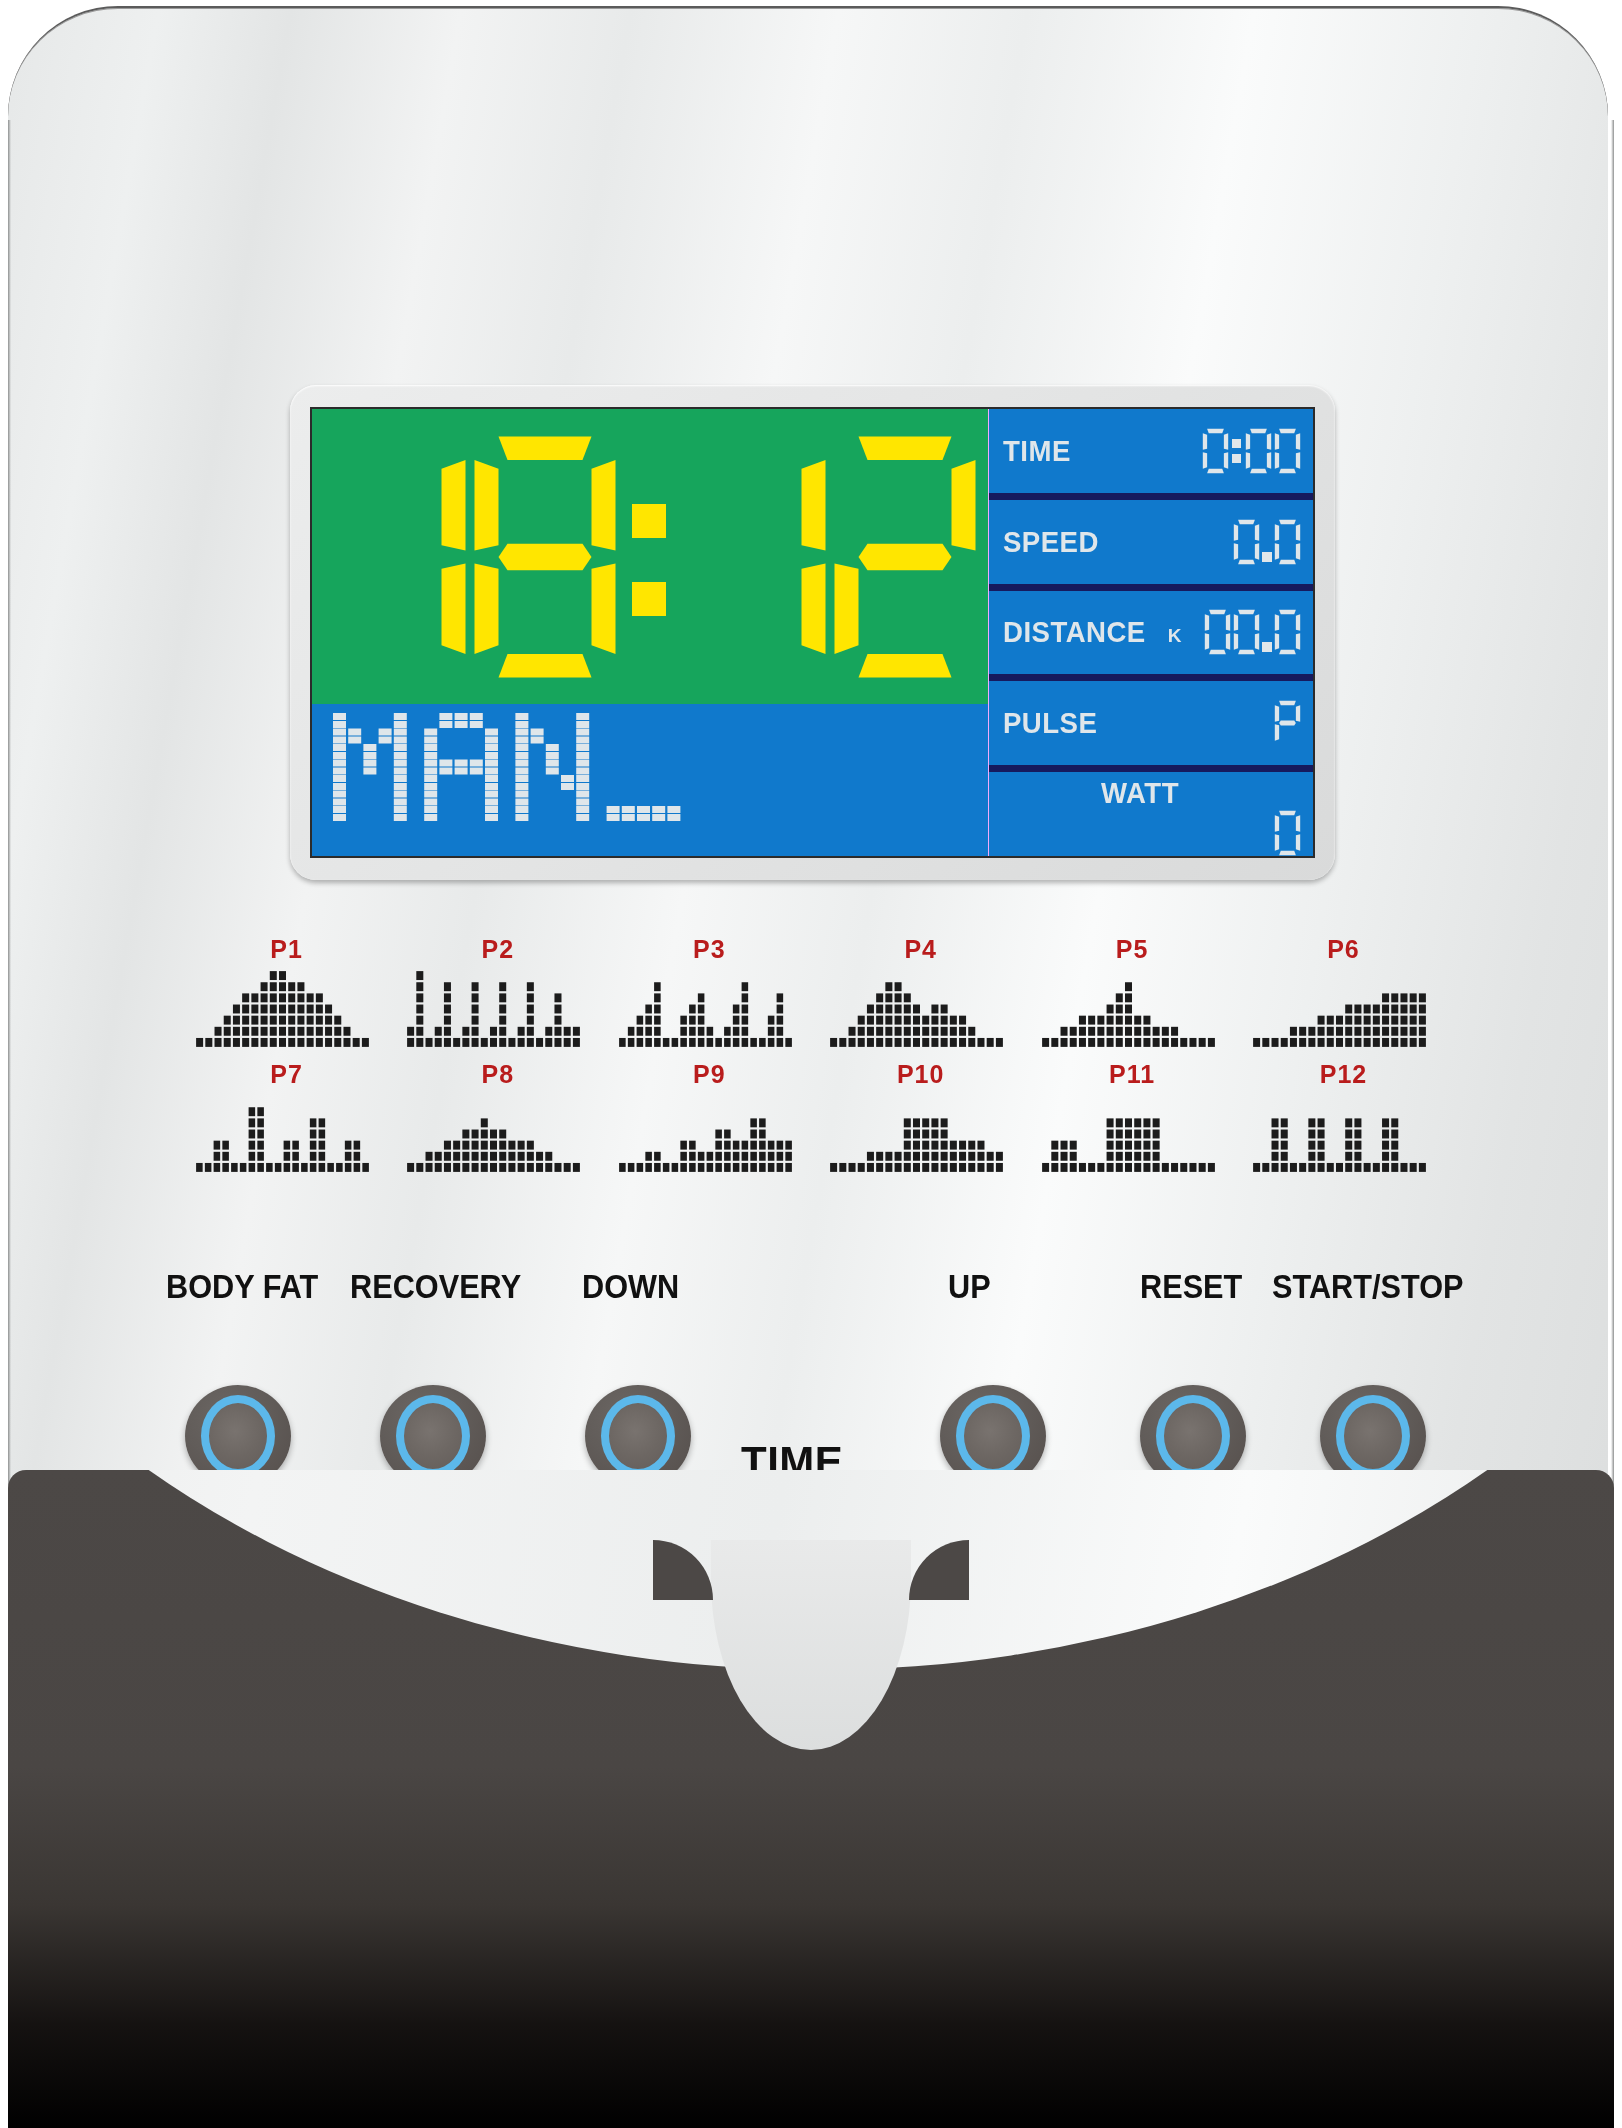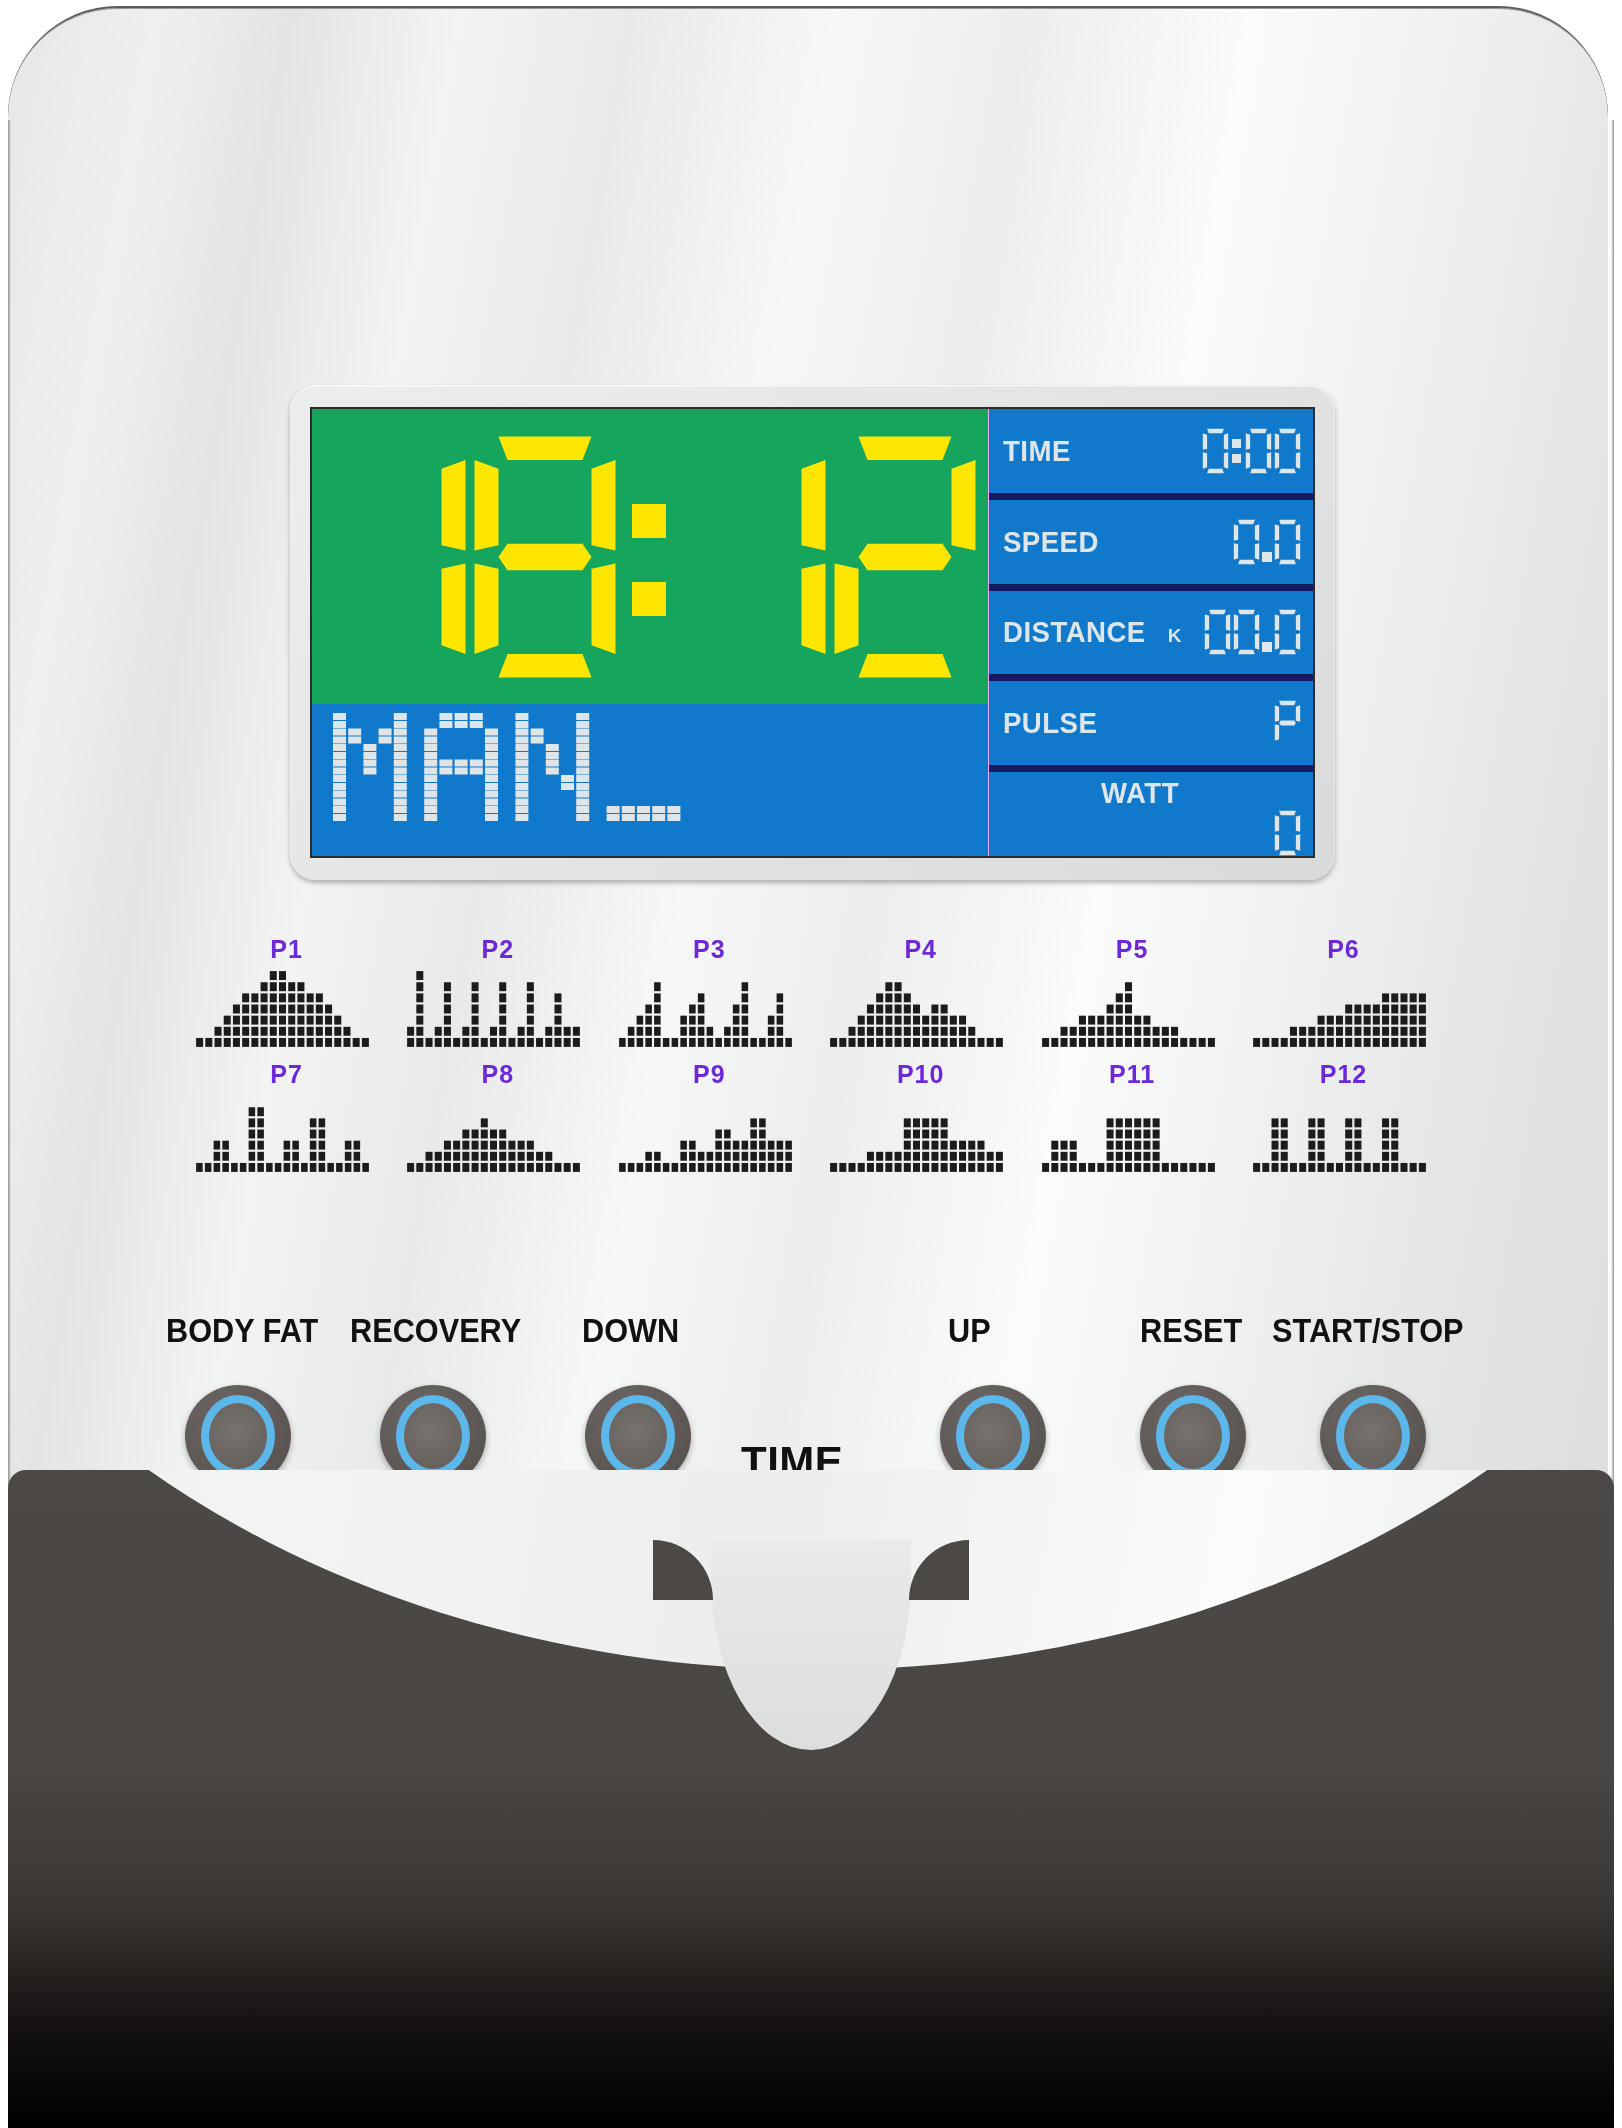--- a/index.html
+++ b/index.html
@@ -123,27 +123,27 @@
   .mini-colon{width:12px;height:46px;position:relative;}
   .mini-colon i{position:absolute;left:1px;width:9px;height:9px;background:#dfe6ea;}
   .mini-colon i.t{top:11px;} .mini-colon i.b{top:26px;}
   .mini-dot{width:10px;height:10px;background:#dfe6ea;align-self:flex-end;margin-bottom:3px;}
 
   
   .programs{position:absolute;left:195px;top:935px;width:1240px;}
   .prog-row{display:flex;justify-content:space-between;margin-bottom:8px;}
   .prog{width:183px;}
   .prog-label{
-    text-align:center;font-weight:bold;font-size:25px;color:#6d28d9;
+    text-align:center;font-weight:bold;font-size:25px;color:#b91c1c;
     letter-spacing:1px;margin-bottom:6px;font-family:"Liberation Sans",sans-serif;
   }
   .prog-grid{height:78px;width:175px;margin:0 auto;}
 
   
-  .btn-labels{position:absolute;left:0;top:1312px;width:1622px;height:44px;}
+  .btn-labels{position:absolute;left:0;top:1268px;width:1622px;height:44px;}
   .btn-label{
     position:absolute;font-weight:bold;font-size:33px;color:#111;
     white-space:nowrap;transform:scaleX(.93);transform-origin:left center;
     font-family:"Liberation Sans",sans-serif;
   }
   .btns{position:absolute;left:0;top:1385px;width:1622px;height:120px;}
   .btn{
     position:absolute;width:106px;height:102px;border-radius:50%;
     background:radial-gradient(circle at 38% 30%,#6b6663 0%,#615c59 45%,#5a5451 75%,#4f4a47 100%);
     box-shadow:0 3px 6px rgba(0,0,0,.30);

